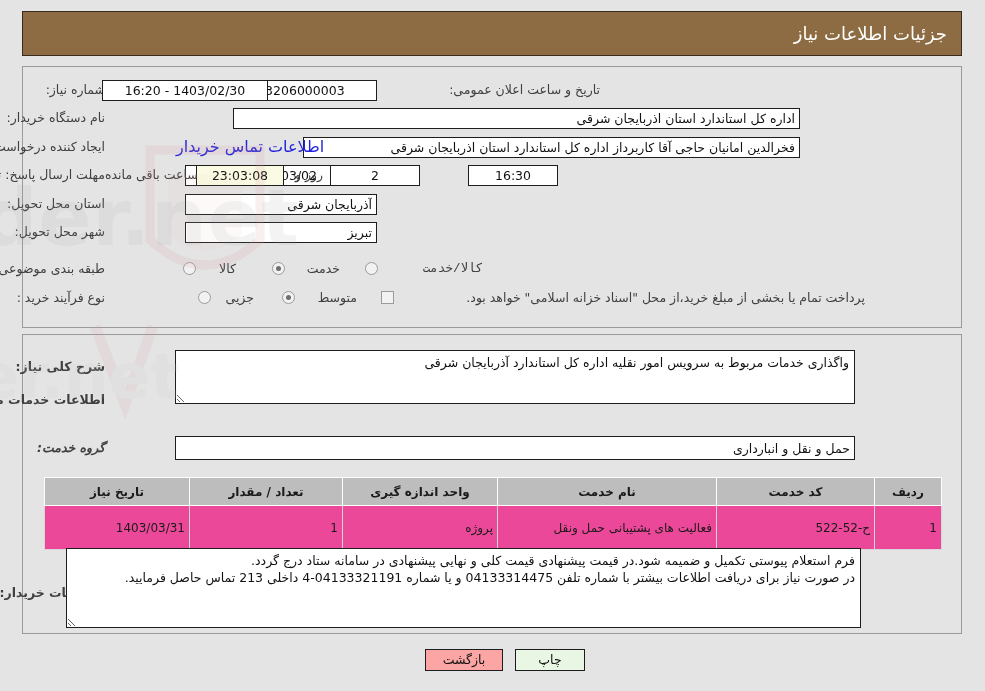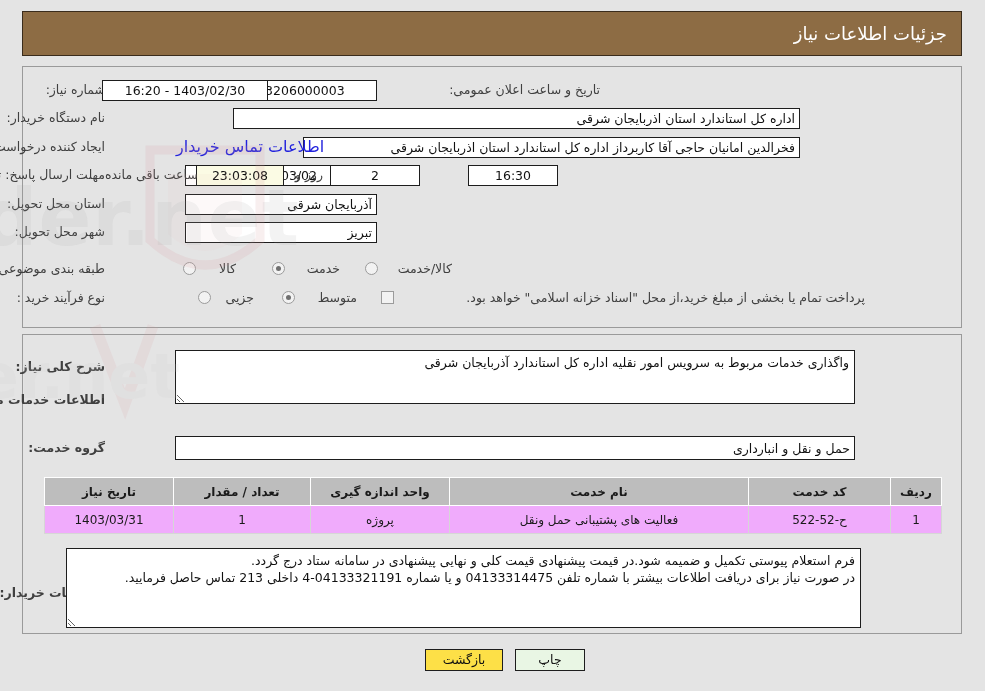--- a/index.html
+++ b/index.html
@@ -135,47 +135,46 @@
     border-collapse: collapse;
     font-size: 12px;
     background: #fff;
   }
   #grid th {
     background: #bdbdbd;
     border: 1px solid #ffffff;
     color: #1a1a1a;
     font-weight: bold;
     height: 27px;
-    padding: 0 4px;
+    padding: 0 12px;
     text-align: center;
   }
   #grid td {
-    background: #f0abfc;
+    background: #ec4899;
     border: 1px solid #d6d6d6;
     height: 27px;
-    padding: 0 4px;
-    text-align: center;
+    padding: 8px 4px;
     color: #1a1a1a;
   }
 
   
   .btn {
     position: absolute;
     border: 1px solid #1d1d1d;
     box-sizing: border-box;
     font-family: "DejaVu Sans", "Liberation Sans", sans-serif;
     font-size: 12.5px;
     color: #111;
     cursor: pointer;
     height: 22px;
     line-height: 20px;
     text-align: center;
     padding: 0;
   }
-  #btn-back  { left: 425px; top: 649px; width: 78px; background: #fde047; }
+  #btn-back  { left: 425px; top: 649px; width: 78px; background: #fca5a5; }
   #btn-print { left: 515px; top: 649px; width: 70px; background: #e9f6e4; }
 </style>
 </head>
 <body>
 
 <div id="page">
 
   <svg class="watermark" viewBox="0 0 985 330">
     <g opacity="0.30">
       <path d="M150 20 L260 20 L260 110 Q205 160 150 110 Z" fill="none" stroke="#d79aa0" stroke-width="9"></path>
@@ -229,41 +228,41 @@
 
   <div class="lbl" style="right:880px; top:261px;">طبقه بندی موضوعی:</div>
 
   <div class="radio" style="right:789px; top:262px;"></div>
   <div class="lbl" style="right:749px; top:261px;">کالا</div>
 
   <div class="radio on" style="right:700px; top:262px;"></div>
   <div class="lbl" style="right:645px; top:261px;">خدمت</div>
 
   <div class="radio" style="right:607px; top:262px;"></div>
-  <div class="lbl" style="right:533px; top:261px;">کالا/خدمت</div>
+  <div class="lbl" style="right:502px; top:261px;font-family:Liberation Mono, monospace;">کالا/خدمت</div>
 
   <div class="lbl" style="right:880px; top:290px;">نوع فرآیند خرید :</div>
 
   <div class="radio" style="right:774px; top:291px;"></div>
   <div class="lbl" style="right:731px; top:290px;">جزیی</div>
 
   <div class="radio on" style="right:690px; top:291px;"></div>
   <div class="lbl" style="right:628px; top:290px;">متوسط</div>
 
   <div class="chk" style="right:591px; top:291px;"></div>
   <div class="lbl" style="right:120px; top:290px;">پرداخت تمام یا بخشی از مبلغ خرید،از محل "اسناد خزانه اسلامی" خواهد بود.</div>
 
   <div class="panel" id="panel-mid"></div>
 
   <div class="lbl b" style="right:880px; top:359px;">شرح کلی نیاز:</div>
   <textarea class="fld rt" style="left: 175px; top: 350px; width: 680px; height: 54px;" readonly="">واگذاری خدمات مربوط به سرویس امور نقلیه اداره کل استاندارد آذربایجان شرقی</textarea>
 
   <div class="lbl b" style="right:880px; top:392px;">اطلاعات خدمات مورد نیاز</div>
 
-  <div class="lbl b" style="right:880px; top:440px;">گروه خدمت:</div>
+  <div class="lbl b" style="right:880px; top:440px;font-style:italic;">گروه خدمت:</div>
   <input class="fld rt" style="left: 175px; top: 436px; width: 680px; height: 24px; line-height: 22px;" readonly="" value="حمل و نقل و انبارداری">
 
   <table id="grid">
     <thead>
       <tr>
         <th style="width:42px;">ردیف</th>
         <th style="width:133px;">کد خدمت</th>
         <th>نام خدمت</th>
         <th style="width:130px;margin-top:37px;">واحد اندازه گیری</th>
         <th style="width:128px;">تعداد / مقدار</th>

